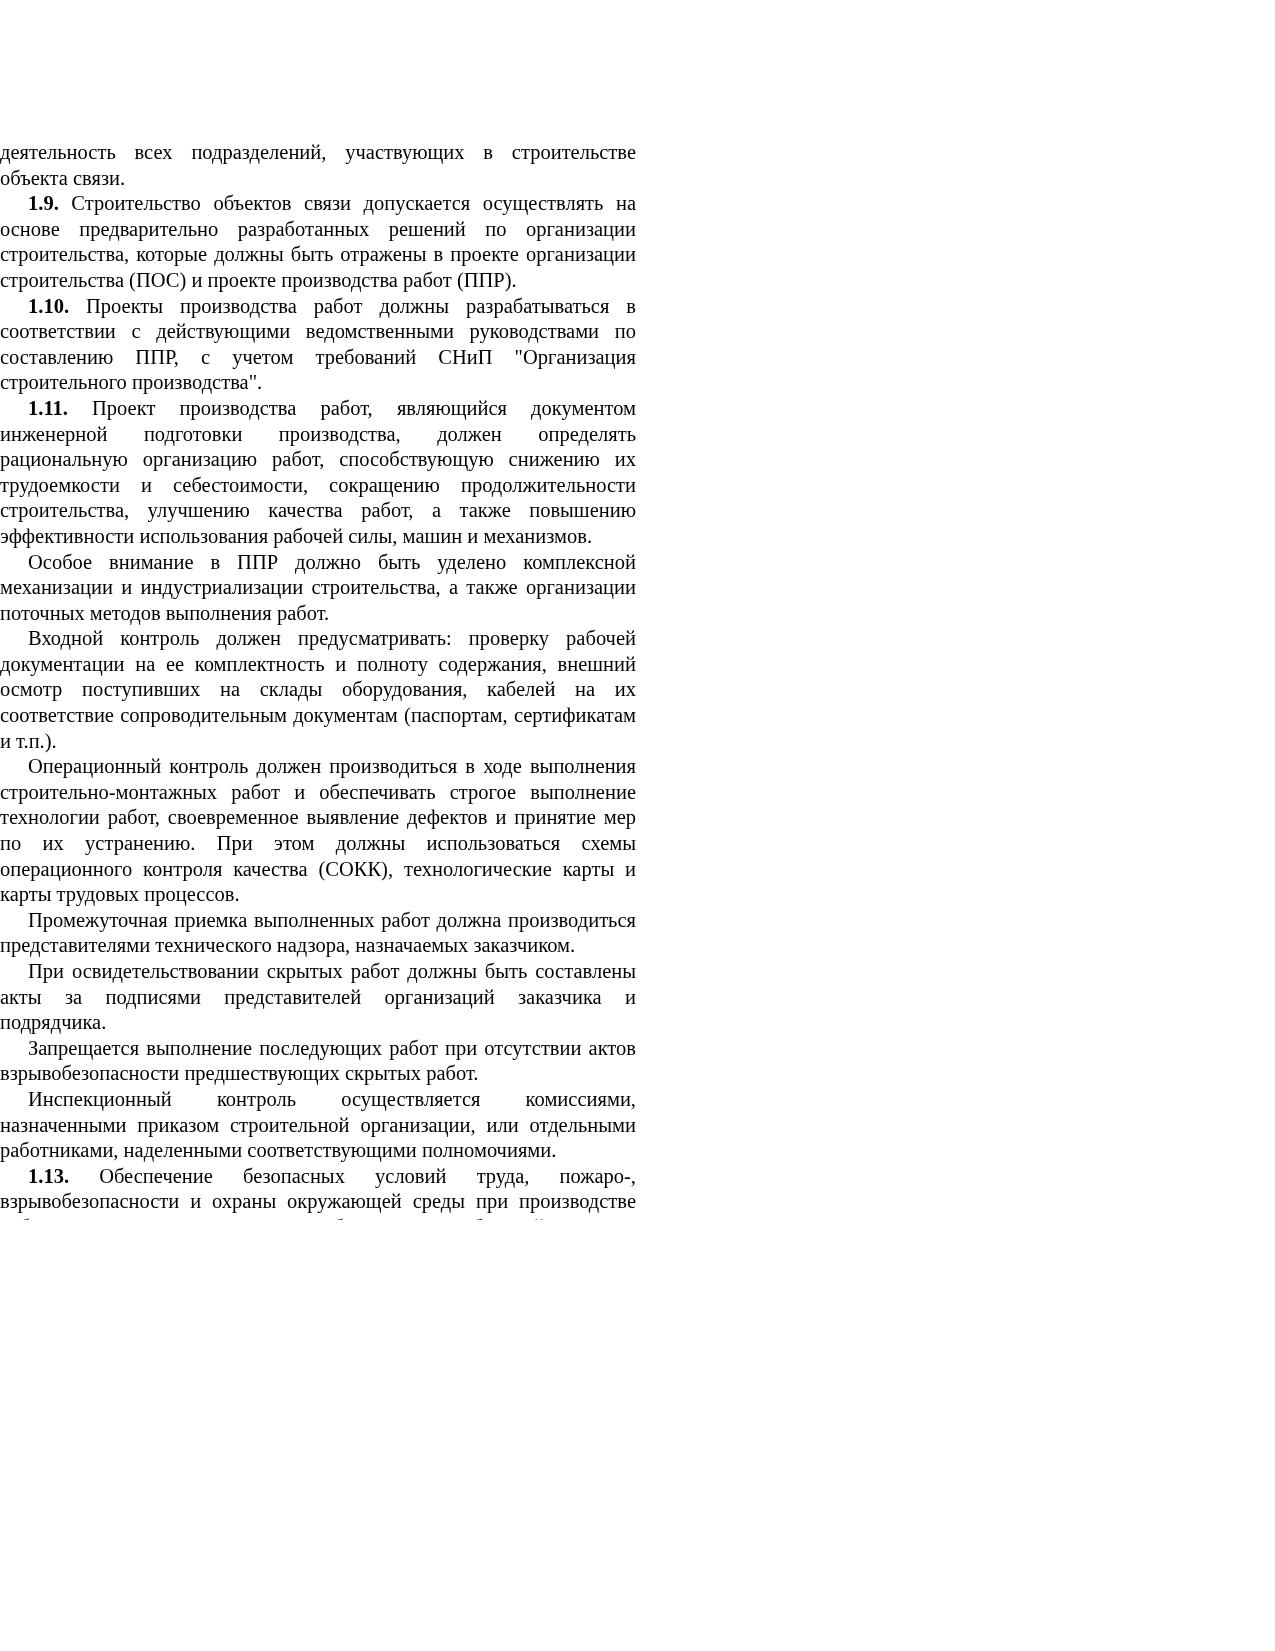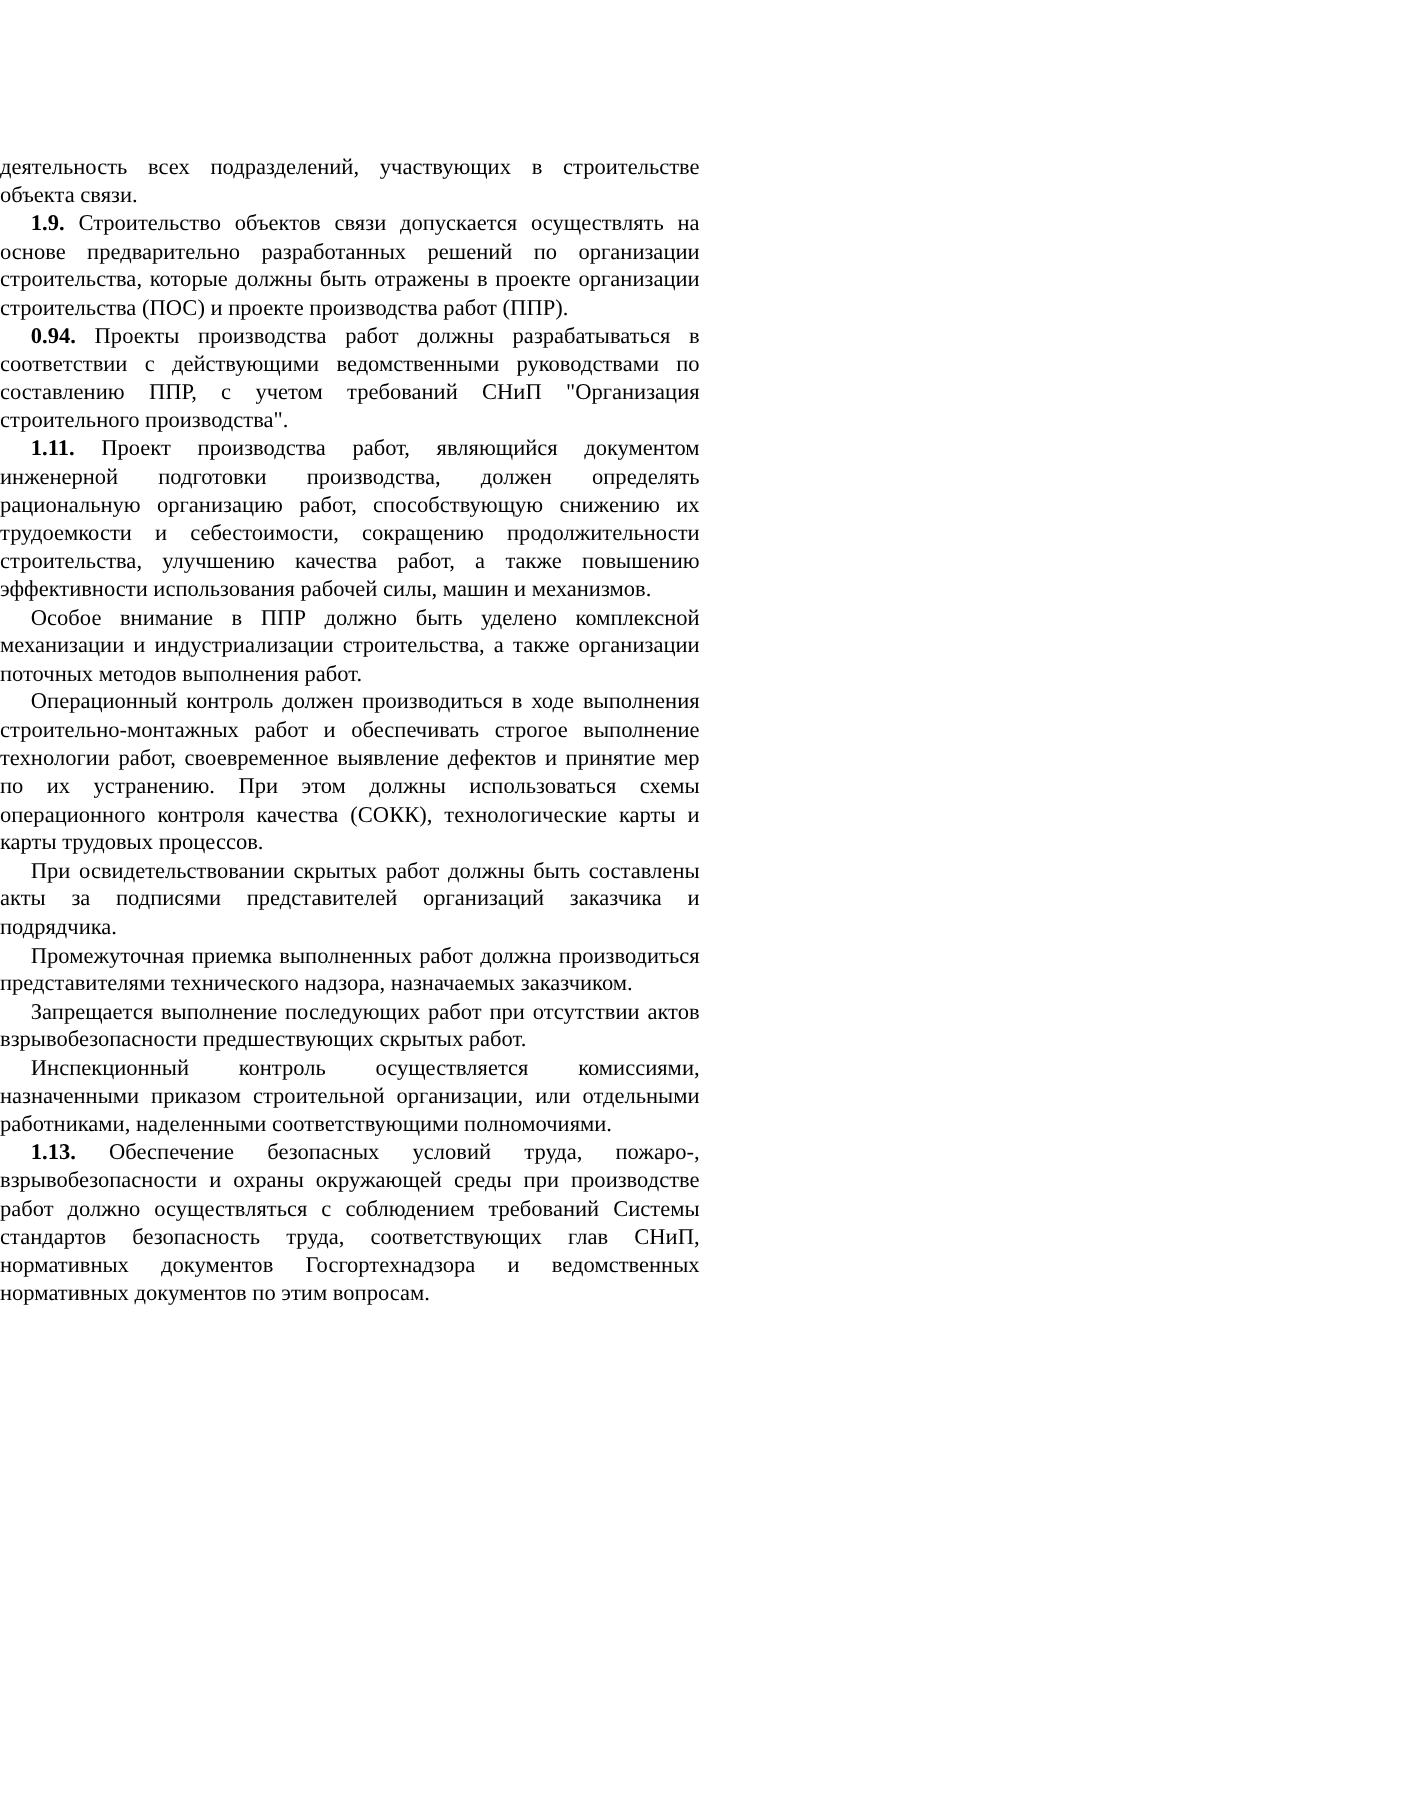--- a/index.html
+++ b/index.html
@@ -51,34 +51,35 @@
 </head>
 <body>
 
 <div class="page">
   <div class="content">
 
     <p class="para">деятельность всех подразделений, участвующих в строительстве объекта связи.</p>
 
     <p class="para indent"><span class="num">1.9.</span> <span>Строительство объектов связи допускается осуществлять на основе предварительно разработанных решений по организации строительства, которые должны быть отражены в проекте организации строительства (ПОС) и проекте производства работ (ППР).</span></p>
 
-    <p class="para indent"><span class="num">0.94.</span> <span>Проекты производства работ должны разрабатываться в соответствии с действующими ведомственными руководствами по составлению ППР, с учетом требований СНиП "Организация строительного производства".</span></p>
+    <p class="para indent"><span class="num">1.10.</span> <span>Проекты производства работ должны разрабатываться в соответствии с действующими ведомственными руководствами по составлению ППР, с учетом требований СНиП "Организация строительного производства".</span></p>
 
     <p class="para indent"><span class="num">1.11.</span> <span>Проект производства работ, являющийся документом инженерной подготовки производства, должен определять рациональную организацию работ, способствующую снижению их трудоемкости и себестоимости, сокращению продолжительности строительства, улучшению качества работ, а также повышению эффективности использования рабочей силы, машин и механизмов.</span></p>
 
     <p class="para indent">Особое внимание в ППР должно быть уделено комплексной механизации и индустриализации строительства, а также организации поточных методов выполнения работ.</p>
 
 
+    <p class="para indent">Входной контроль должен предусматривать: проверку рабочей документации на ее комплектность и полноту содержания, внешний осмотр поступивших на склады оборудования, кабелей на их соответствие сопроводительным документам (паспортам, сертификатам и т.п.).</p>
 
     <p class="para indent">Операционный контроль должен производиться в ходе выполнения строительно-монтажных работ и обеспечивать строгое выполнение технологии работ, своевременное выявление дефектов и принятие мер по их устранению. При этом должны использоваться схемы операционного контроля качества (СОКК), технологические карты и карты трудовых процессов.</p>
 
 
+    <p class="para indent">Промежуточная приемка выполненных работ должна производиться представителями технического надзора, назначаемых заказчиком.</p>
+
     <p class="para indent">При освидетельствовании скрытых работ должны быть составлены акты за подписями представителей организаций заказчика и подрядчика.</p>
-
-    <p class="para indent">Промежуточная приемка выполненных работ должна производиться представителями технического надзора, назначаемых заказчиком.</p>
 
     <p class="para indent">Запрещается выполнение последующих работ при отсутствии актов взрывобезопасности предшествующих скрытых работ.</p>
 
 
     <p class="para indent">Инспекционный контроль осуществляется комиссиями, назначенными приказом строительной организации, или отдельными работниками, наделенными соответствующими полномочиями.</p>
 
     <p class="para indent"><span class="num">1.13.</span> <span>Обеспечение безопасных условий труда, пожаро-, взрывобезопасности и охраны окружающей среды при производстве работ должно осуществляться с соблюдением требований Системы стандартов безопасность труда, соответствующих глав СНиП, нормативных документов Госгортехнадзора и ведомственных нормативных документов по этим вопросам.</span></p>
 
     <p class="heading">РАЗДЕЛ 2. МОНТАЖ ТЕХНОЛОГИЧЕСКОГО</p>
 

